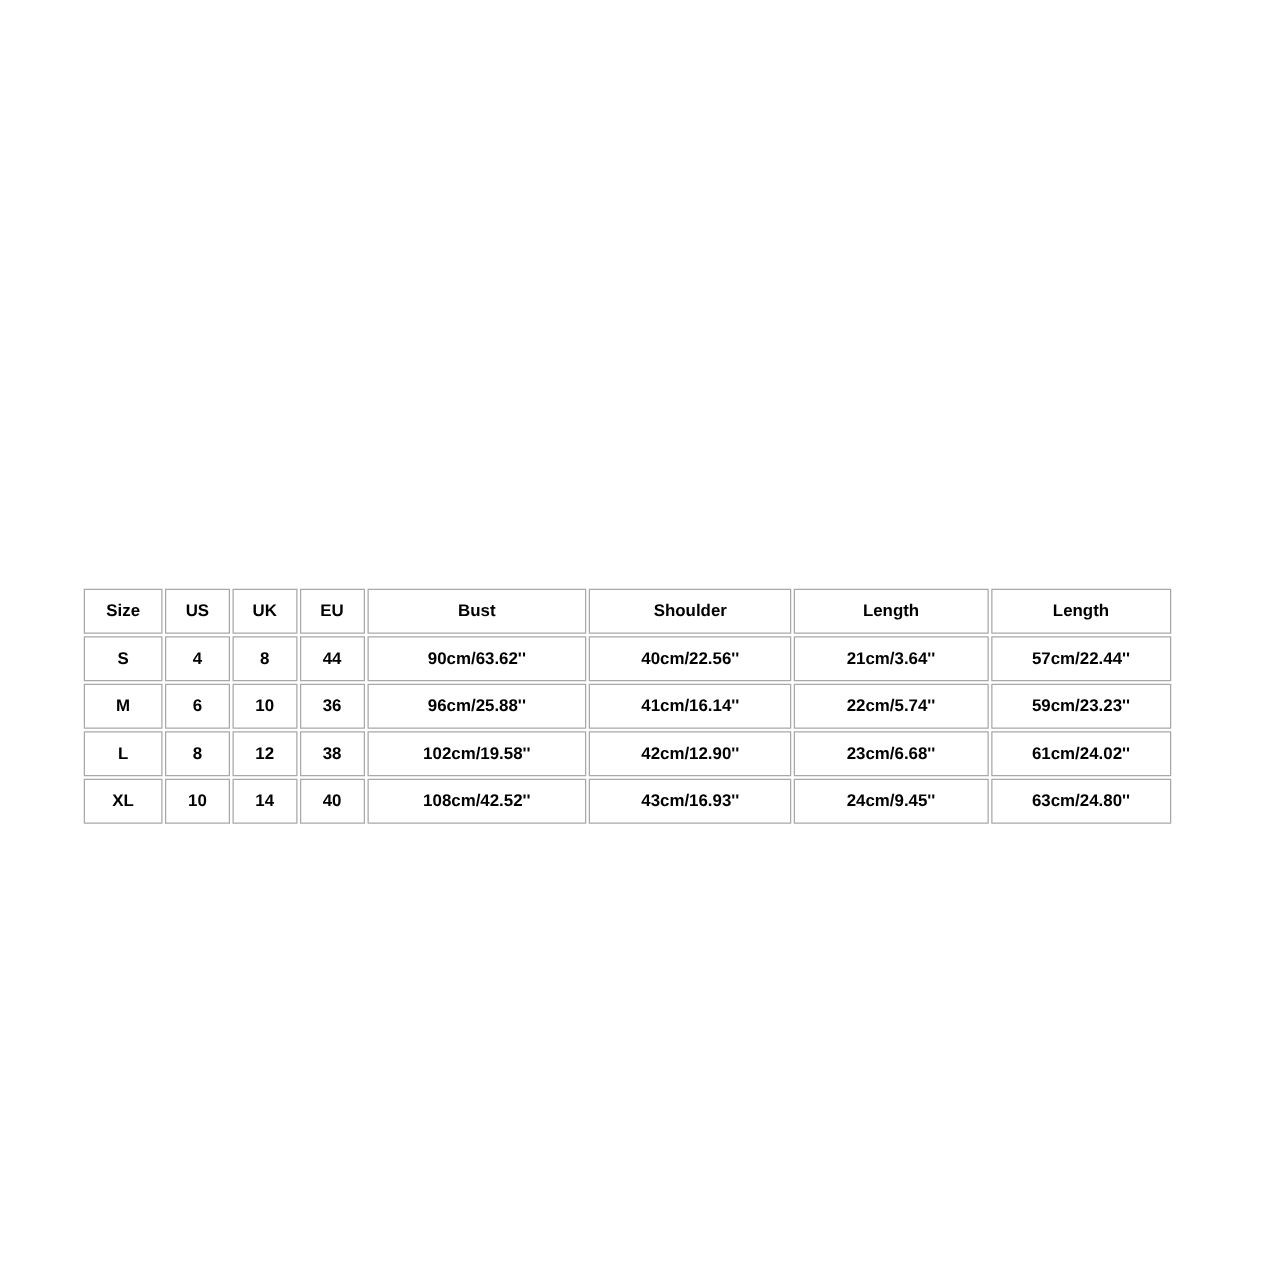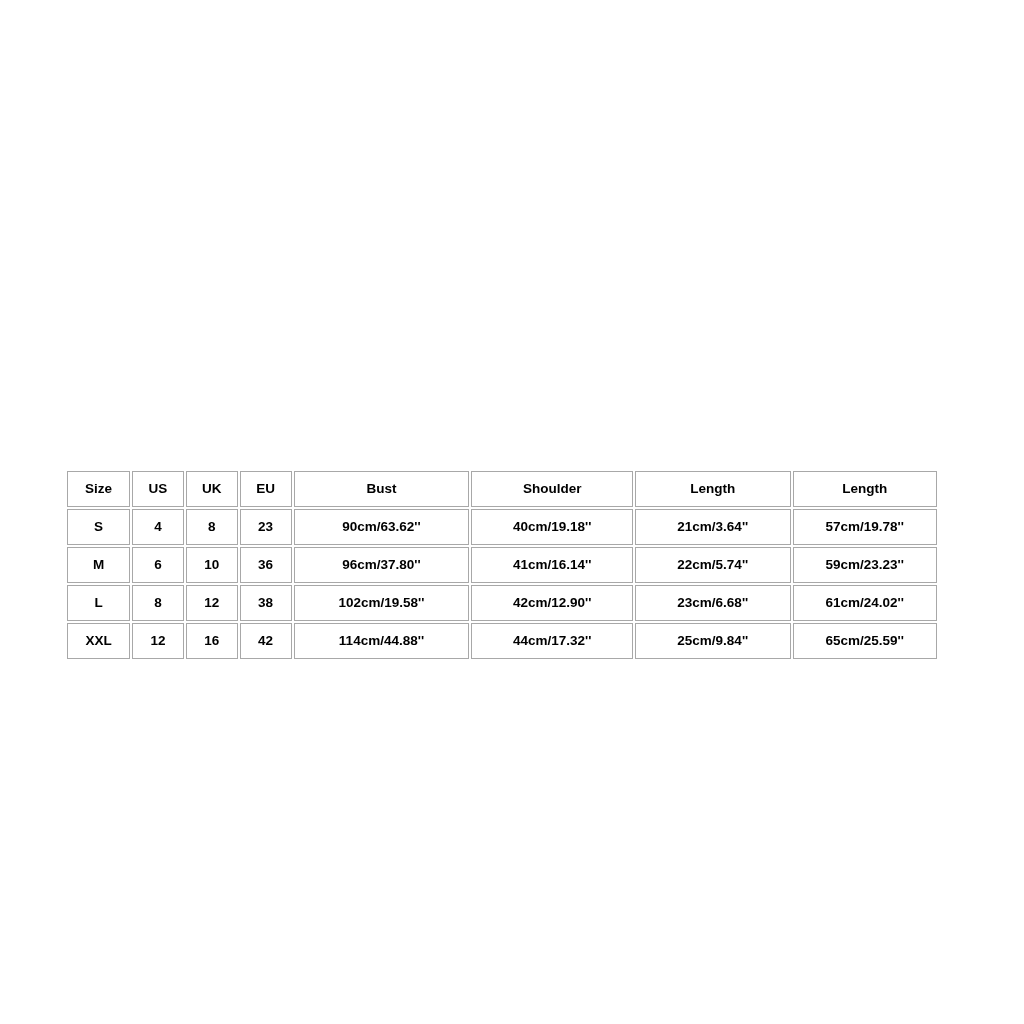--- a/index.html
+++ b/index.html
@@ -87,51 +87,51 @@
         <th>Shoulder</th>
         <th>Length</th>
         <th>Length</th>
       </tr>
     </thead>
     <tbody>
       <tr>
         <td>S</td>
         <td>4</td>
         <td>8</td>
-        <td>23</td>
+        <td>44</td>
         <td>90cm/63.62''</td>
-        <td>40cm/19.18''</td>
+        <td>40cm/22.56''</td>
         <td>21cm/3.64''</td>
-        <td>57cm/19.78''</td>
+        <td>57cm/22.44''</td>
       </tr>
       <tr>
         <td>M</td>
         <td>6</td>
         <td>10</td>
         <td>36</td>
-        <td>96cm/37.80''</td>
+        <td>96cm/25.88''</td>
         <td>41cm/16.14''</td>
         <td>22cm/5.74''</td>
         <td>59cm/23.23''</td>
       </tr>
       <tr>
         <td>L</td>
         <td>8</td>
         <td>12</td>
         <td>38</td>
         <td>102cm/19.58''</td>
         <td>42cm/12.90''</td>
         <td>23cm/6.68''</td>
         <td>61cm/24.02''</td>
       </tr>
       <tr>
-        <td>XXL</td>
-        <td>12</td>
-        <td>16</td>
-        <td>42</td>
-        <td>114cm/44.88''</td>
-        <td>44cm/17.32''</td>
-        <td>25cm/9.84''</td>
-        <td>65cm/25.59''</td>
+        <td>XL</td>
+        <td>10</td>
+        <td>14</td>
+        <td>40</td>
+        <td>108cm/42.52''</td>
+        <td>43cm/16.93''</td>
+        <td>24cm/9.45''</td>
+        <td>63cm/24.80''</td>
       </tr>
     </tbody>
   </table>
 </div>
 
 </body></html>

